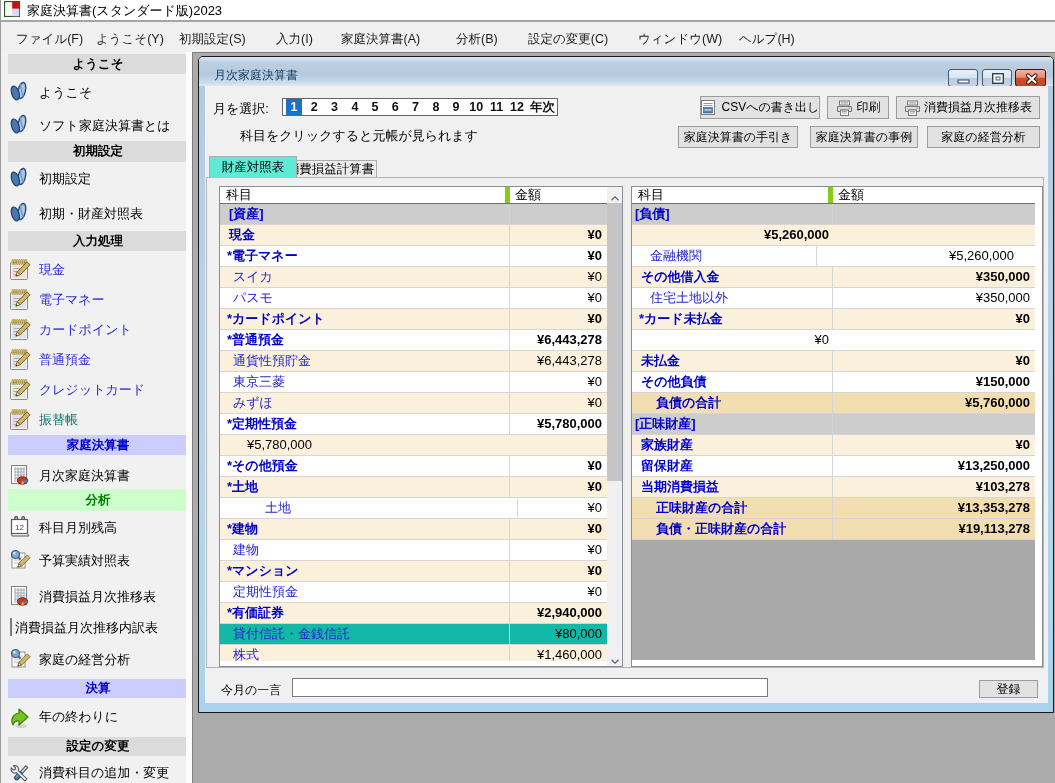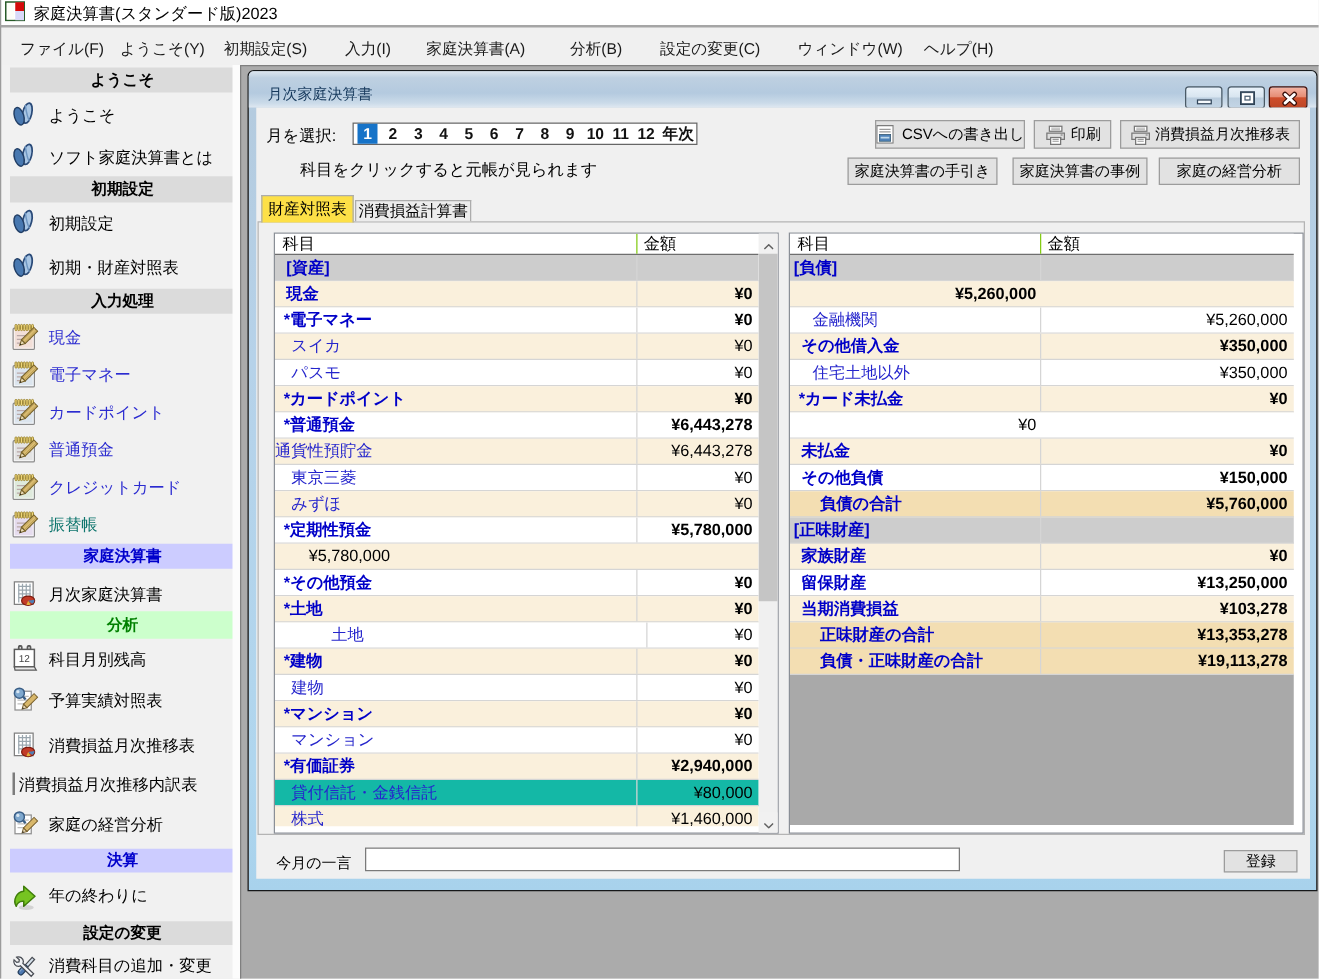--- a/index.html
+++ b/index.html
@@ -36,21 +36,21 @@
 .mc{position:absolute;top:0;height:16px;text-align:center;font-size:12.5px;font-weight:bold;color:#111;}
 .mcs{display:inline-block;min-width:16px;line-height:16px;padding:0 1px;}
 
 .tab{position:absolute;font-size:12.5px;display:flex;align-items:center;justify-content:center;}
 
 .gridbox{position:absolute;background:#fff;border:1px solid #8A8F96;}
 .grow{display:flex;height:21px;border-bottom:1px solid #D5D5D5;}
 .gc1{border-right:1px solid #D5D5D5;font-size:13px;line-height:20px;white-space:nowrap;overflow:hidden;}
 .gc2{font-size:13px;line-height:20px;text-align:right;padding-right:5px;color:#000;}
 .ghead{display:flex;height:17px;border-bottom:1px solid #6E6E6E;background:#fff;}
-.ghead .h1{border-right:1px solid #84cc16;font-size:13px;line-height:16px;padding-left:6px;color:#000;}
+.ghead .h1{border-right:5px solid #84cc16;font-size:13px;line-height:16px;padding-left:6px;color:#000;}
 .ghead .h2{font-size:13px;line-height:16px;padding-left:5px;color:#000;}
 .btn svg,.btn span{flex-shrink:0;}
 </style></head>
 <body>
 <div id="titlebar">
     <div id="appicon"><svg width="16" height="16" viewBox="0 0 16 16">
 <rect x="0.5" y="0.5" width="15" height="15" fill="#fff" stroke="#285B28" stroke-width="1.4"></rect>
 <rect x="8.2" y="0.8" width="7" height="7" fill="#D40A0A"></rect>
 <rect x="8.2" y="7.8" width="7" height="7.4" fill="#D8D8F8"></rect>
 <rect x="1.6" y="1.6" width="5.8" height="12.8" fill="#FDFDF8"></rect>
@@ -376,21 +376,21 @@
 </svg>
     <span style="margin-left:3px;">消費損益月次推移表</span>
   </div>
 <div class="abs" style="left:240px;top:127px;font-size:13px;">科目をクリックすると元帳が見られます</div>
 <div class="btn" style="left:678px;top:126px;width:120px;height:22px;">家庭決算書の手引き</div>
 <div class="btn" style="left:810px;top:126px;width:108px;height:22px;">家庭決算書の事例</div>
 <div class="btn" style="left:927px;top:126px;width:113px;height:22px;">家庭の経営分析</div>
 
 <div class="abs" style="left:206px;top:177px;width:838px;height:491px;border:1px solid #B4B4B4;background:#F0F0F0;"></div>
 <div class="tab" style="left:284px;top:160px;width:93px;height:17px;background:#ECECEC;border:1px solid #ACACAC;border-bottom:none;">消費損益計算書</div>
-<div class="tab" style="left:209px;top:156px;width:74px;height:22px;background:#fde047;border:1px solid #ACACAC;border-bottom:none;z-index:3;">財産対照表</div>
+<div class="tab" style="left:209px;top:156px;width:88px;height:22px;background:#5eead4;border:1px solid #ACACAC;border-bottom:none;z-index:3;">財産対照表</div>
 
 <div class="gridbox" style="left:219px;top:186px;width:404px;height:481px;">
   <div style="position:absolute;left:0;top:0;width:387px;height:474px;overflow:hidden;">
     <div class="ghead">
         <div class="h1" style="width:290px;">科目</div>
         <div class="h2" style="width:97px;">金額</div>
       </div>
     <div class="grow" style="background:#CDCDCD;">
         <div class="gc1" style="width:290px;padding-left:9px;color:#0000C8;font-weight:bold;">[資産]</div>
         <div class="gc2" style="width:97px;"></div>
@@ -413,21 +413,21 @@
       </div>
 <div class="grow" style="background:#FAF0DC;">
         <div class="gc1" style="width:290px;padding-left:7px;color:#0000C8;font-weight:bold;">*カードポイント</div>
         <div class="gc2" style="width:97px;font-weight:bold;">¥0</div>
       </div>
 <div class="grow" style="background:#fff;">
         <div class="gc1" style="width:290px;padding-left:7px;color:#0000C8;font-weight:bold;">*普通預金</div>
         <div class="gc2" style="width:97px;font-weight:bold;">¥6,443,278</div>
       </div>
 <div class="grow" style="background:#FAF0DC;">
-        <div class="gc1" style="width:290px;color:#2525CC;font-weight:normal;">通貨性預貯金</div>
+        <div class="gc1" style="width:290px;padding-left:13px;color:#2525CC;font-weight:normal;">通貨性預貯金</div>
         <div class="gc2" style="width:97px;font-weight:normal;">¥6,443,278</div>
       </div>
 <div class="grow" style="background:#fff;">
         <div class="gc1" style="width:290px;padding-left:13px;color:#2525CC;font-weight:normal;">東京三菱</div>
         <div class="gc2" style="width:97px;font-weight:normal;">¥0</div>
       </div>
 <div class="grow" style="background:#FAF0DC;">
         <div class="gc1" style="width:290px;padding-left:13px;color:#2525CC;font-weight:normal;">みずほ</div>
         <div class="gc2" style="width:97px;font-weight:normal;">¥0</div>
       </div>
@@ -456,21 +456,21 @@
       </div>
 <div class="grow" style="background:#fff;">
         <div class="gc1" style="width:290px;padding-left:13px;color:#2525CC;font-weight:normal;">建物</div>
         <div class="gc2" style="width:97px;font-weight:normal;">¥0</div>
       </div>
 <div class="grow" style="background:#FAF0DC;">
         <div class="gc1" style="width:290px;padding-left:7px;color:#0000C8;font-weight:bold;">*マンション</div>
         <div class="gc2" style="width:97px;font-weight:bold;">¥0</div>
       </div>
 <div class="grow" style="background:#fff;">
-        <div class="gc1" style="width:290px;padding-left:13px;color:#2525CC;font-weight:normal;">マンション</div>
+        <div class="gc1" style="width:290px;padding-left:13px;color:#2525CC;font-weight:normal;">定期性預金</div>
         <div class="gc2" style="width:97px;font-weight:normal;">¥0</div>
       </div>
 <div class="grow" style="background:#FAF0DC;">
         <div class="gc1" style="width:290px;padding-left:7px;color:#0000C8;font-weight:bold;">*有価証券</div>
         <div class="gc2" style="width:97px;font-weight:bold;">¥2,940,000</div>
       </div>
 <div class="grow" style="background:#14b8a6;">
         <div class="gc1" style="width:290px;padding-left:13px;color:#2525CC;font-weight:normal;">貸付信託・金銭信託</div>
         <div class="gc2" style="width:97px;font-weight:normal;">¥80,000</div>
       </div>
@@ -497,21 +497,21 @@
         <div class="h2" style="width:202px;">金額</div>
       </div>
     <div class="grow" style="background:#CDCDCD;">
         <div class="gc1" style="width:201px;padding-left:3px;color:#0000C8;font-weight:bold;">[負債]</div>
         <div class="gc2" style="width:202px;"></div>
       </div>
 <div class="grow" style="background:#FAF0DC;">
         <div class="gc2" style="width:202px;font-weight:bold;">¥5,260,000</div>
       </div>
 <div class="grow" style="background:#fff;">
-        <div class="gc1" style="width:201px;padding-left:18px;color:#2525CC;font-weight:normal;">金融機関</div>
+        <div class="gc1" style="width:185px;padding-left:18px;color:#2525CC;font-weight:normal;">金融機関</div>
         <div class="gc2" style="width:202px;font-weight:normal;">¥5,260,000</div>
       </div>
 <div class="grow" style="background:#FAF0DC;">
         <div class="gc1" style="width:201px;padding-left:9px;color:#0000C8;font-weight:bold;">その他借入金</div>
         <div class="gc2" style="width:202px;font-weight:bold;">¥350,000</div>
       </div>
 <div class="grow" style="background:#fff;">
         <div class="gc1" style="width:201px;padding-left:18px;color:#2525CC;font-weight:normal;">住宅土地以外</div>
         <div class="gc2" style="width:202px;font-weight:normal;">¥350,000</div>
       </div>

